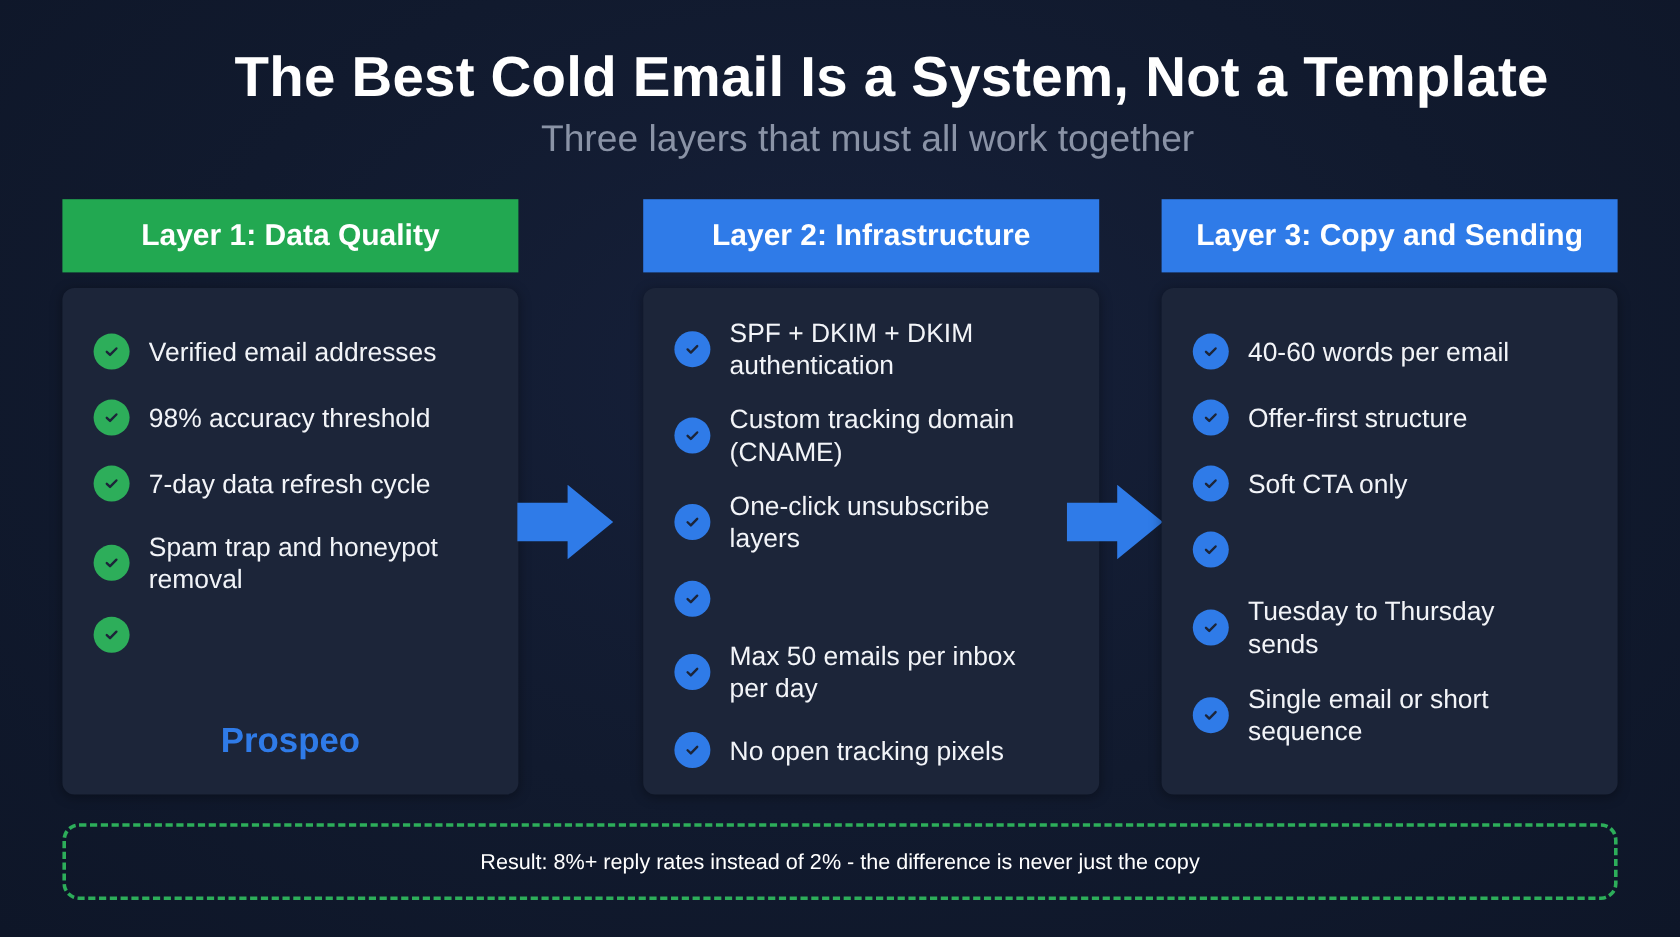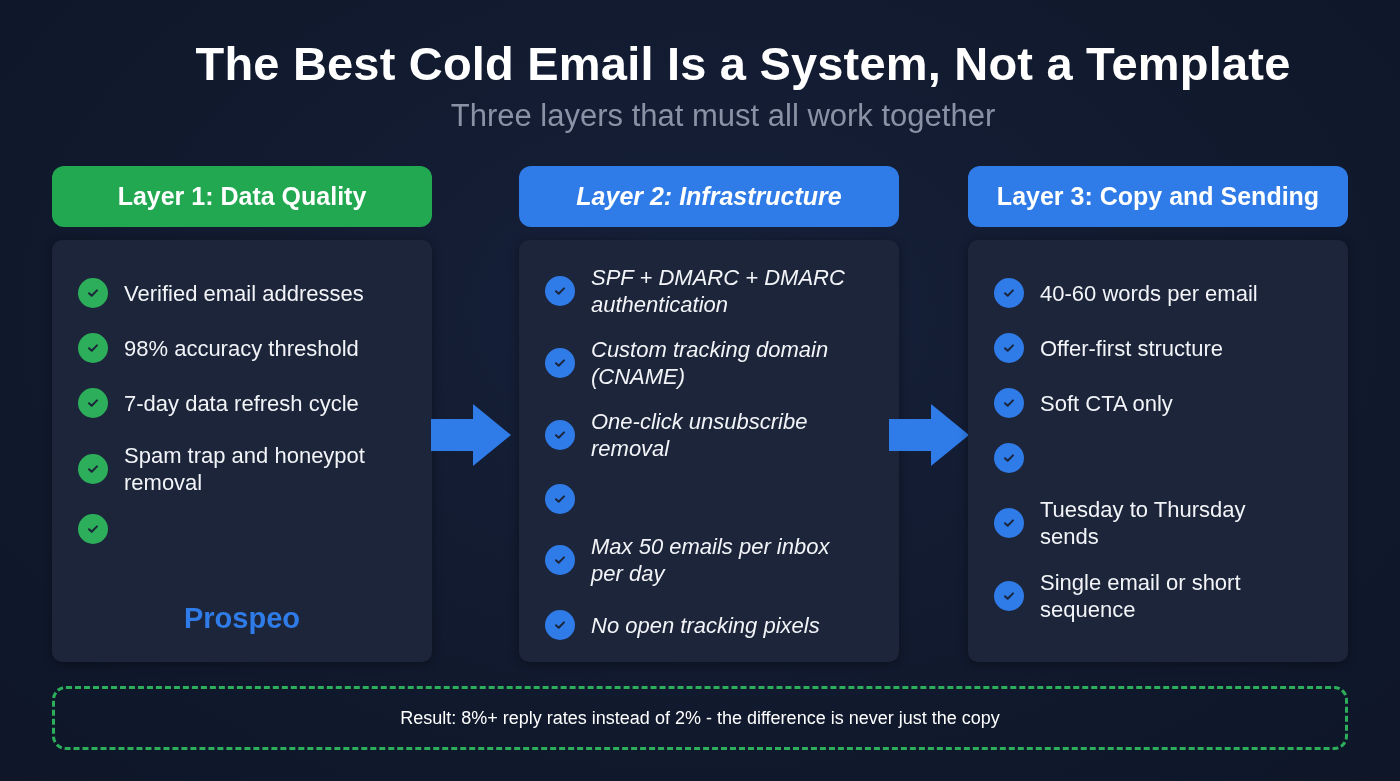--- a/index.html
+++ b/index.html
@@ -15,24 +15,24 @@
     text-align: center; font-size: 47px; font-weight: 700; letter-spacing: 0.2px;
     color: #ffffff;
     margin-left: 43px;
   }
   .subtitle {
     position: absolute; top: 98px; left: 0; width: 1400px;
     text-align: center; font-size: 31px; font-weight: 400; color: #8a93a6; padding-left: 46px;
   }
   .col { position: absolute; top: 166px; width: 380px; }
   .col1 { left: 52px; }
-  .col2 { left: 519px; font-style: italic; }
+  .col2 { left: 536px; }
   .col3 { left: 968px; }
   .header {
-    height: 61px; border-radius: 12px;
+    height: 61px; border-radius: 0;
     display: flex; align-items: center; justify-content: center;
     font-size: 25px; font-weight: 700; color: #ffffff;
   }
   .header.green { background: #22a851; }
   .header.blue { background: #2f7be8; }
   .card {
     position: absolute; top: 74px; left: 0; width: 380px; height: 422px;
     background: #1c2539; border-radius: 10px;
     box-shadow: 0 2px 10px rgba(0,0,0,0.35);
   }
@@ -121,37 +121,37 @@
 
 <div class="col col2">
   <div class="header blue">Layer 2: Infrastructure</div>
   <div class="card">
     <div class="item" style="top:24px; width:300px">
       <span class="check blue">
           <svg viewBox="0 0 14 14">
             <path d="M3 7.2l2.7 2.6L11 4.4" fill="none" stroke="#1c2539" stroke-width="2" stroke-linecap="round" stroke-linejoin="round"></path>
           </svg>
         </span>
-      <span class="item-text">SPF + DMARC + DMARC authentication</span>
+      <span class="item-text">SPF + DKIM + DKIM authentication</span>
     </div>
     <div class="item" style="top:96px; width:300px">
       <span class="check blue">
           <svg viewBox="0 0 14 14">
             <path d="M3 7.2l2.7 2.6L11 4.4" fill="none" stroke="#1c2539" stroke-width="2" stroke-linecap="round" stroke-linejoin="round"></path>
           </svg>
         </span>
       <span class="item-text">Custom tracking domain (CNAME)</span>
     </div>
     <div class="item" style="top:168px; width:300px">
       <span class="check blue">
           <svg viewBox="0 0 14 14">
             <path d="M3 7.2l2.7 2.6L11 4.4" fill="none" stroke="#1c2539" stroke-width="2" stroke-linecap="round" stroke-linejoin="round"></path>
           </svg>
         </span>
-      <span class="item-text">One-click unsubscribe removal</span>
+      <span class="item-text">One-click unsubscribe layers</span>
     </div>
     <div class="item" style="top:244px">
       <span class="check blue">
           <svg viewBox="0 0 14 14">
             <path d="M3 7.2l2.7 2.6L11 4.4" fill="none" stroke="#1c2539" stroke-width="2" stroke-linecap="round" stroke-linejoin="round"></path>
           </svg>
         </span>
     </div>
     <div class="item" style="top:293px; width:320px">
       <span class="check blue">

